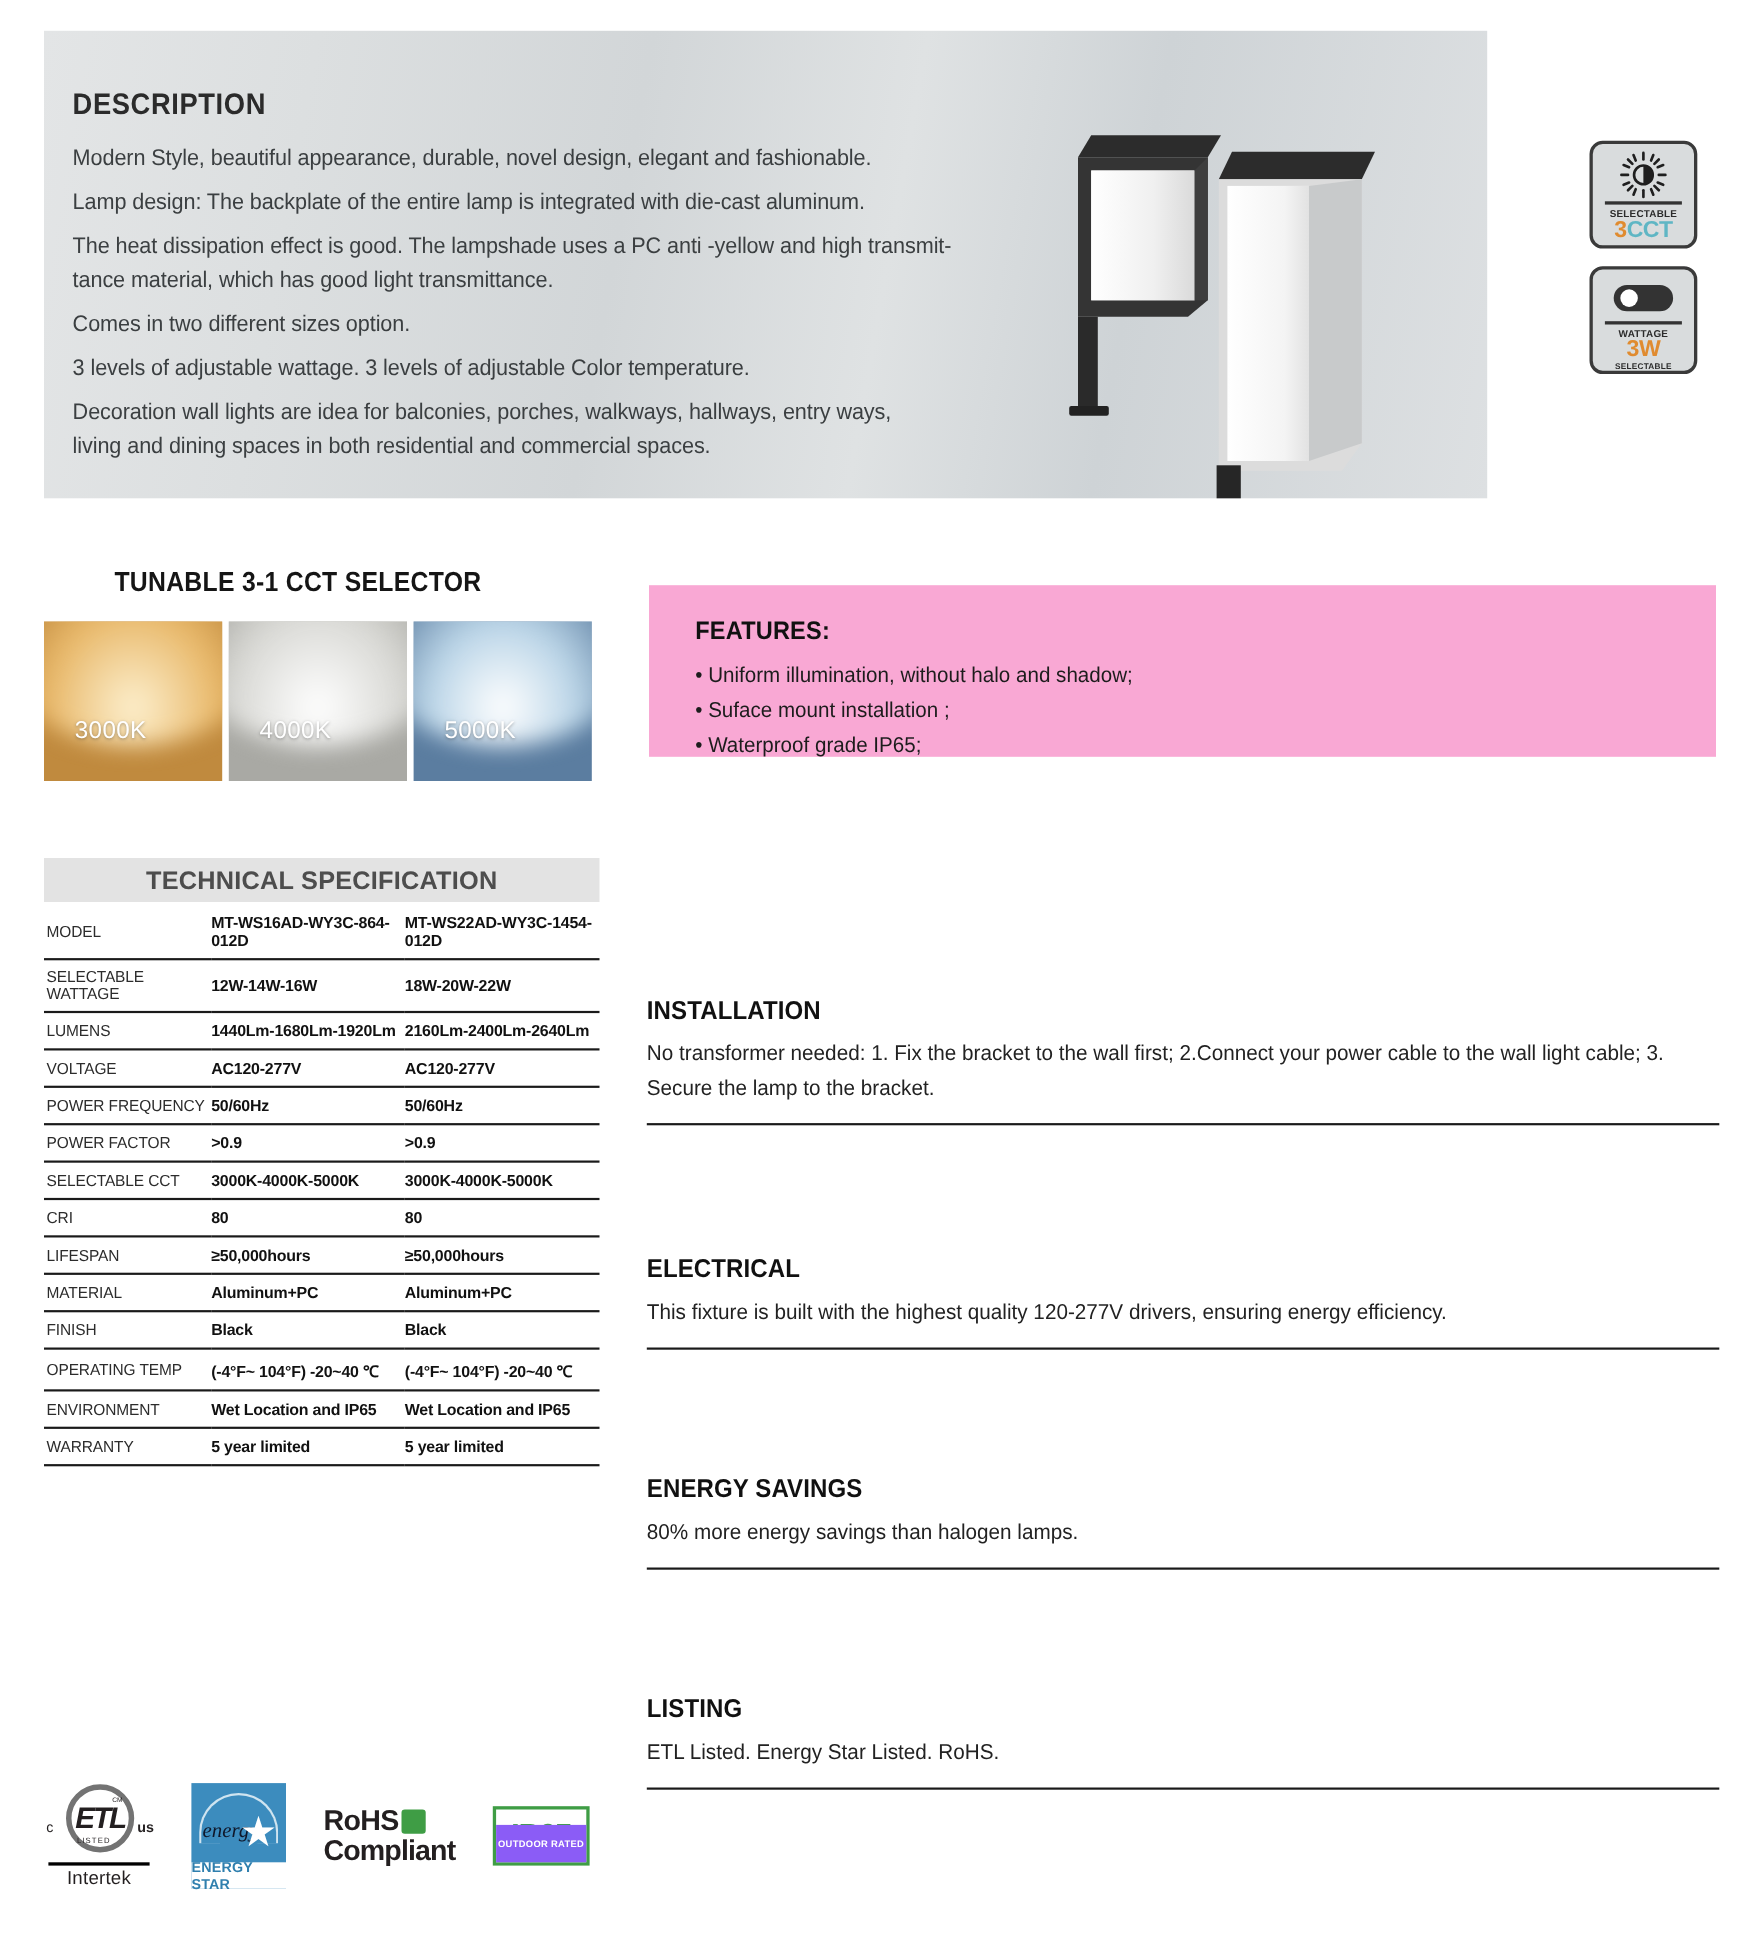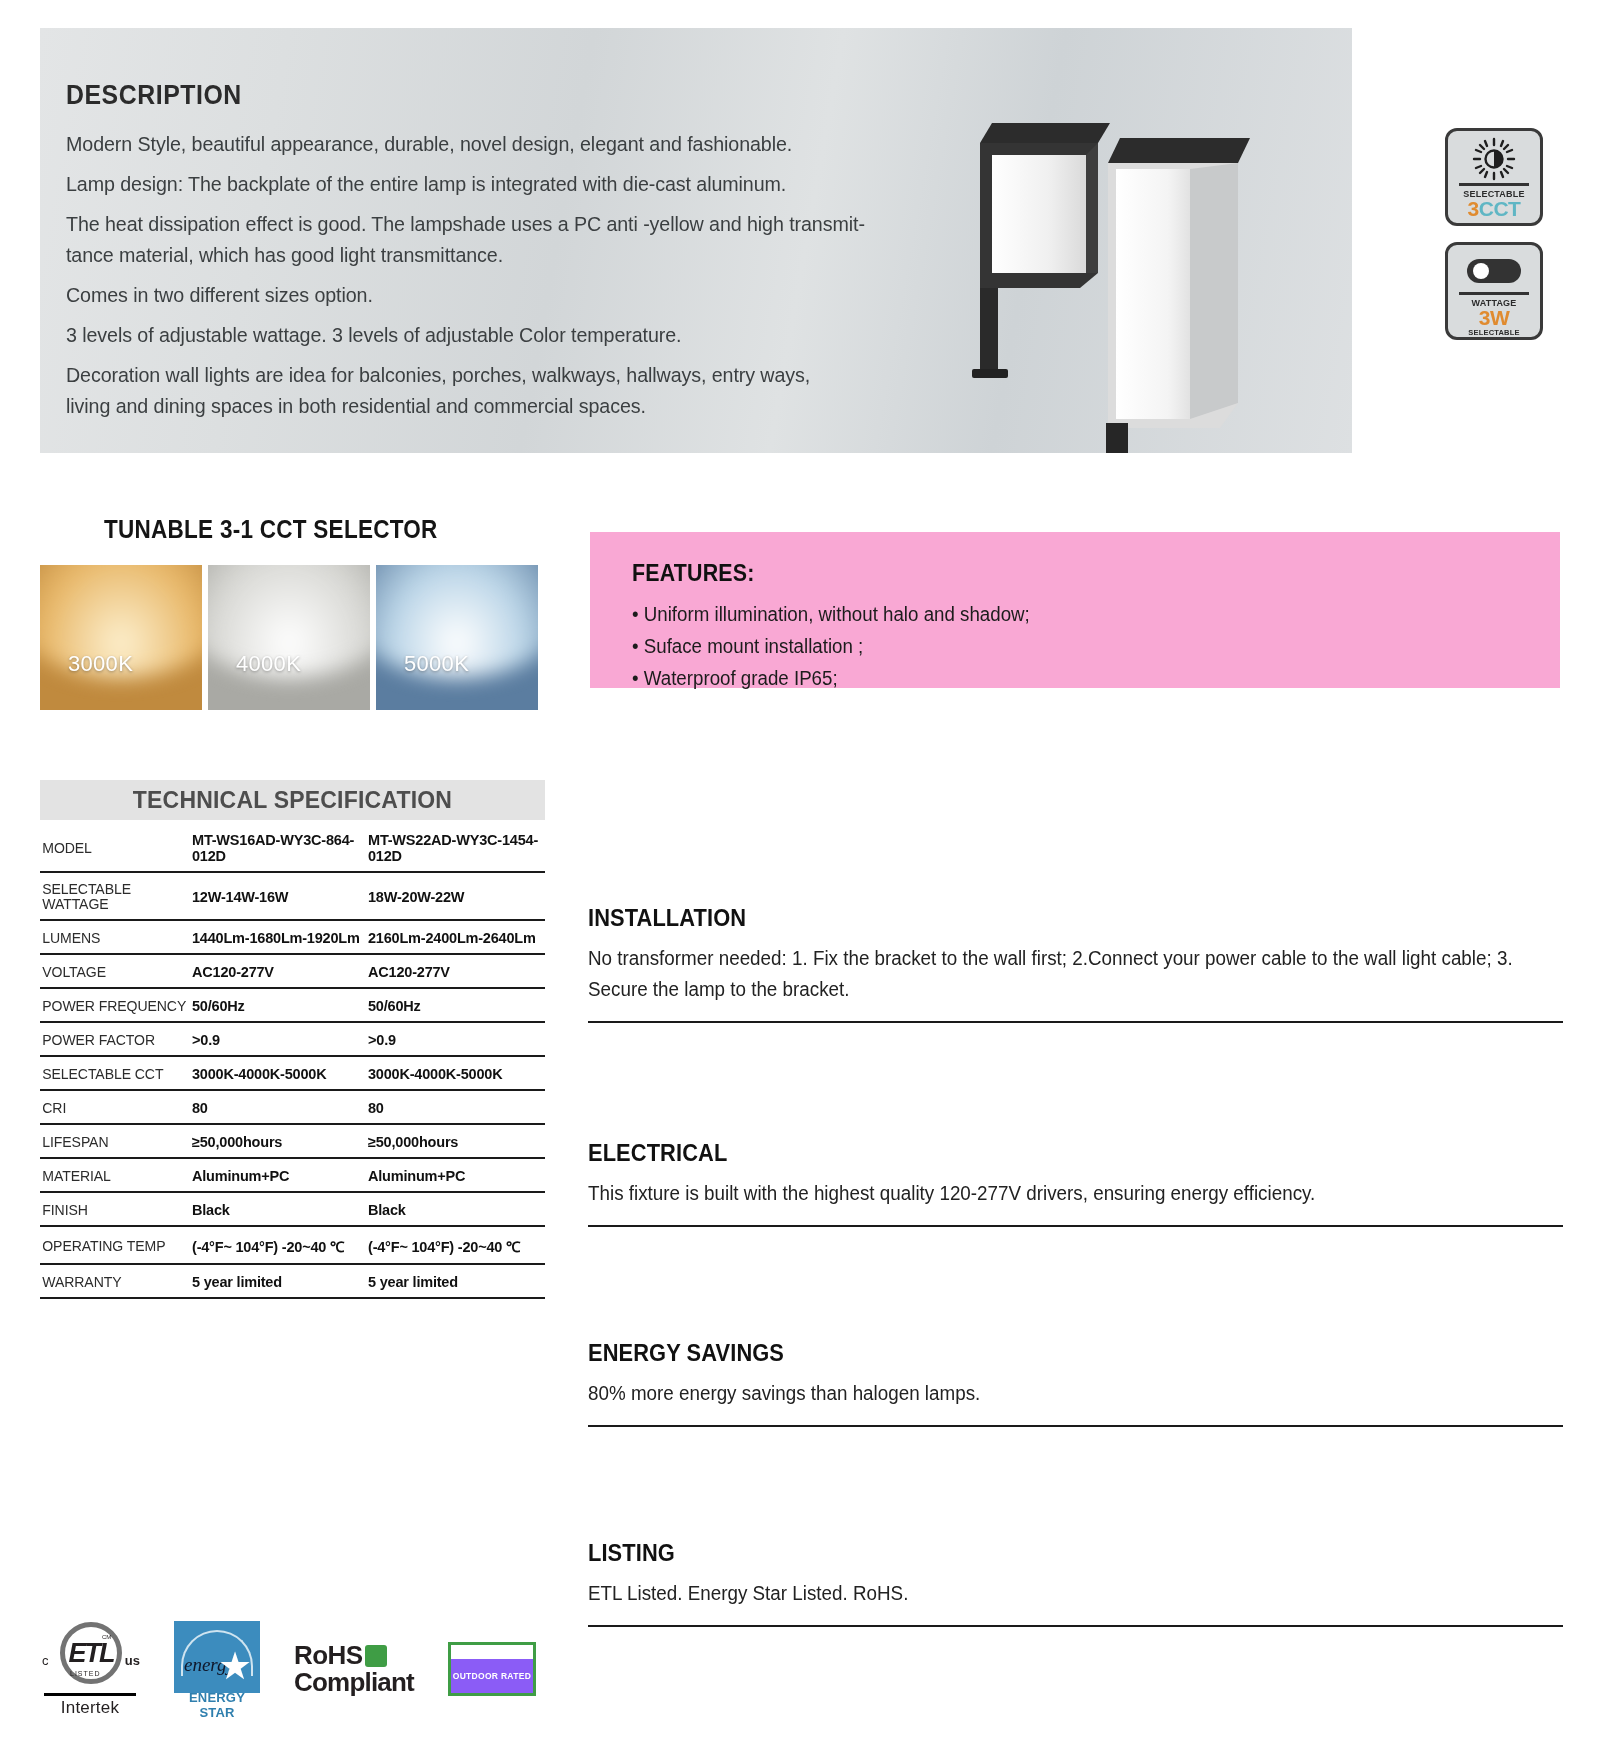--- a/index.html
+++ b/index.html
@@ -151,21 +151,21 @@
   }
   .estar-word {
     position: absolute; left: 10px; top: 33px;
     font-family: "Liberation Serif", serif; font-style: italic;
     font-size: 19px; color: #0f172a;
   }
   .estar-star { position:absolute; right: 8px; top: 26px; font-size: 38px; color:#ffffff; line-height: 38px; }
   .estar-bar {
     width: 86px; height: 24px; background:#fff; color: #2f7fae;
     display:flex; align-items:center; justify-content:center;
-    font-size: 13px; font-weight: 600; letter-spacing: .2px; text-align: center;
+    font-size: 13px; font-weight: 600; letter-spacing: .2px;
   }
 
   .rohs { line-height: 1.02; }
   .rohs-1 { font-size: 26px; font-weight: bold; letter-spacing: -.6px; }
   .rohs-leaf {
     display:inline-block; width: 22px; height: 22px; background:#3f9d45;
     vertical-align: -3px; margin-left: 3px; border-radius: 3px;
     position: relative; overflow:hidden;
   }
   .rohs-leaf::after{
@@ -390,20 +390,25 @@
             <td class="k">FINISH</td>
             <td class="v">Black</td>
             <td class="v2">Black</td>
           </tr>
           <tr>
             <td class="k">OPERATING TEMP</td>
             <td class="v">(-4°F~ 104°F) -20~40 ℃</td>
             <td class="v2">(-4°F~ 104°F) -20~40 ℃</td>
           </tr>
           <tr>
+            <td class="k">ENVIRONMENT</td>
+            <td class="v">Wet Location and IP65</td>
+            <td class="v2">Wet Location and IP65</td>
+          </tr>
+          <tr>
             <td class="k">WARRANTY</td>
             <td class="v">5 year limited</td>
             <td class="v2">5 year limited</td>
           </tr>
         </tbody>
     </table>
   </div>
 
   <div class="certs">
     <div class="cert etl-wrap">

